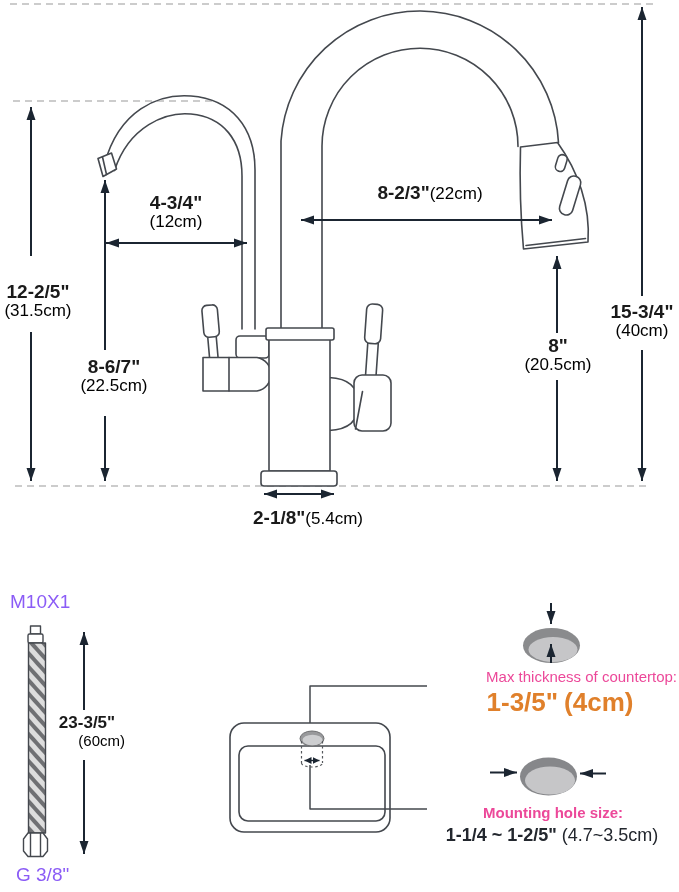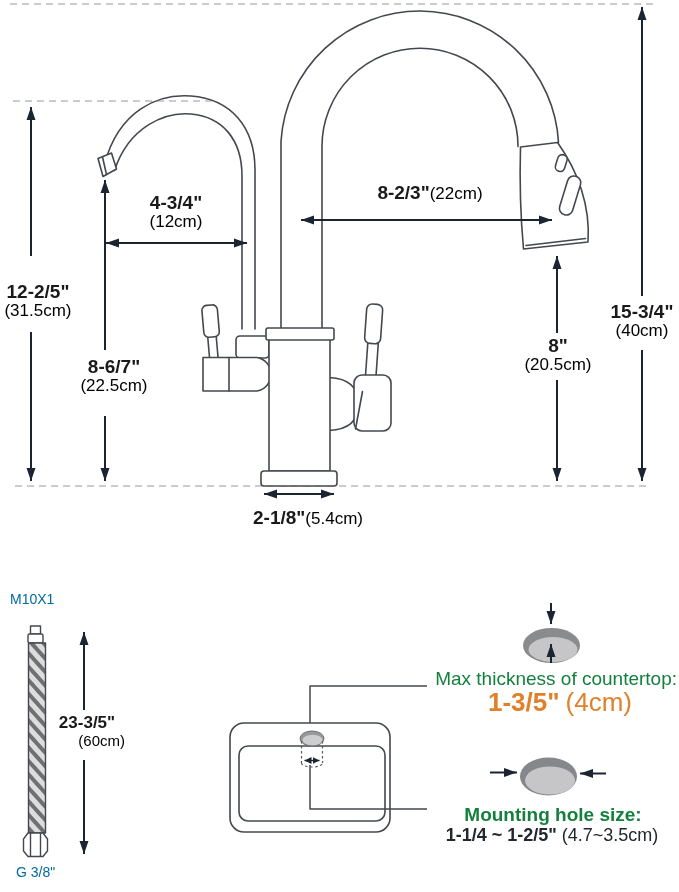--- a/index.html
+++ b/index.html
@@ -5,24 +5,24 @@
   html,body{margin:0;padding:0;background:#ffffff;}
   #canvas{position:relative;width:679px;height:892px;background:#ffffff;overflow:hidden;
           font-family:"Liberation Sans","DejaVu Sans",sans-serif;}
   #lineart{position:absolute;left:0;top:0;}
   .lbl{position:absolute;text-align:center;white-space:nowrap;}
   .dim-in{font-weight:bold;font-size:19px;color:#1a1a1a;line-height:21px;display:block;}
   .dim-cm{font-weight:normal;font-size:17px;color:#000000;line-height:18px;display:block;}
   .inline .dim-in,.inline .dim-cm{display:inline;}
   .sm .dim-in{font-size:17px;line-height:19px;}
   .sm .dim-cm{font-size:15px;line-height:17px;text-align:right;}
-  .plain{font-size:14px;color:#0369a1;font-weight:normal;}
-  .note-title{font-size:19px;color:#15803d;}
+  .plain{font-size:19px;color:#8b5cf6;font-weight:normal;}
+  .note-title{font-size:15px;color:#ec4899;}
   .orange-val{font-size:26px;font-weight:bold;color:#E0802B;}
-  .orange-metric{font-size:26px;font-weight:normal;color:#E0802B;margin-left:6px;}
+  .orange-metric{font-size:26px;font-weight:bold;color:#E0802B;margin-left:6px;}
   .hole-val{font-size:18px;font-weight:bold;color:#23272e;}
   .hole-metric{font-size:18px;font-weight:normal;color:#23272e;margin-left:5px;}
 </style>
 </head>
 <body>
 
 <div id="canvas">
 
   <svg id="lineart" width="679" height="892" viewBox="0 0 679 892">
     <defs>

